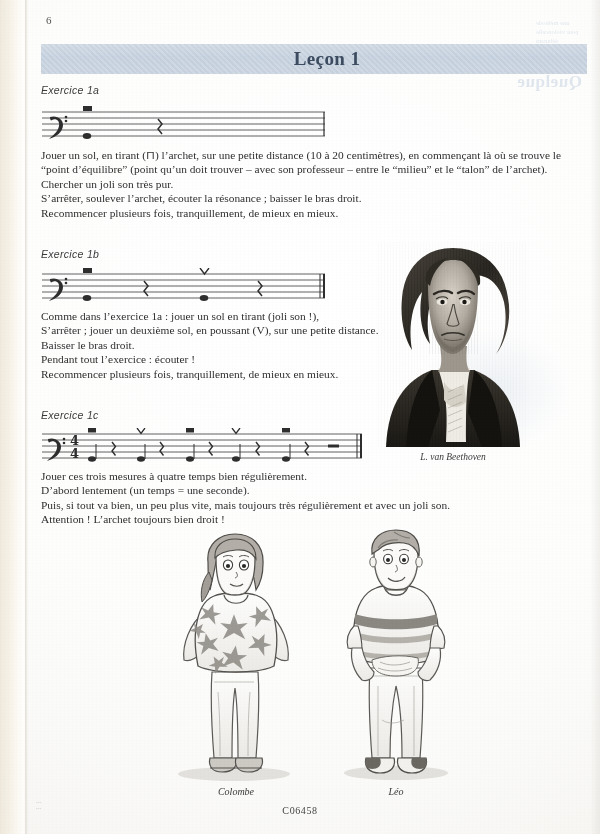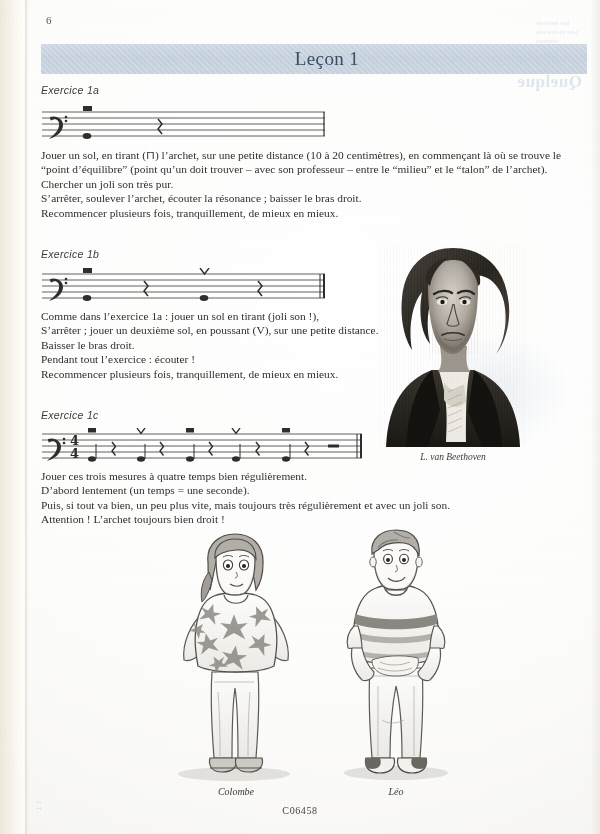--- a/index.html
+++ b/index.html
@@ -62,21 +62,21 @@
     position:absolute;left:41px;top:44px;width:546px;height:30px;
     background:linear-gradient(180deg,#cdd7e2 0%,#c3cfdd 45%,#c8d2de 100%);
     display:flex;align-items:center;justify-content:center;
   }
   #lesson-banner::after{
     content:"";position:absolute;inset:0;opacity:.5;
     background-image:repeating-linear-gradient(45deg,rgba(255,255,255,.35) 0 2px,transparent 2px 4px);
   }
   #lesson-title{
     position:relative;z-index:2;
-    font-size:19px;font-weight:normal;color:#3c4b60;
+    font-size:19px;font-weight:bold;color:#3c4b60;
     letter-spacing:.4px;padding-left:26px;
   }
 
   
   .ex-label{
     position:absolute;
     font-family:"Liberation Sans", sans-serif;
     font-style:italic;font-size:10.5px;color:#3b3b3b;
     letter-spacing:.3px;
   }

